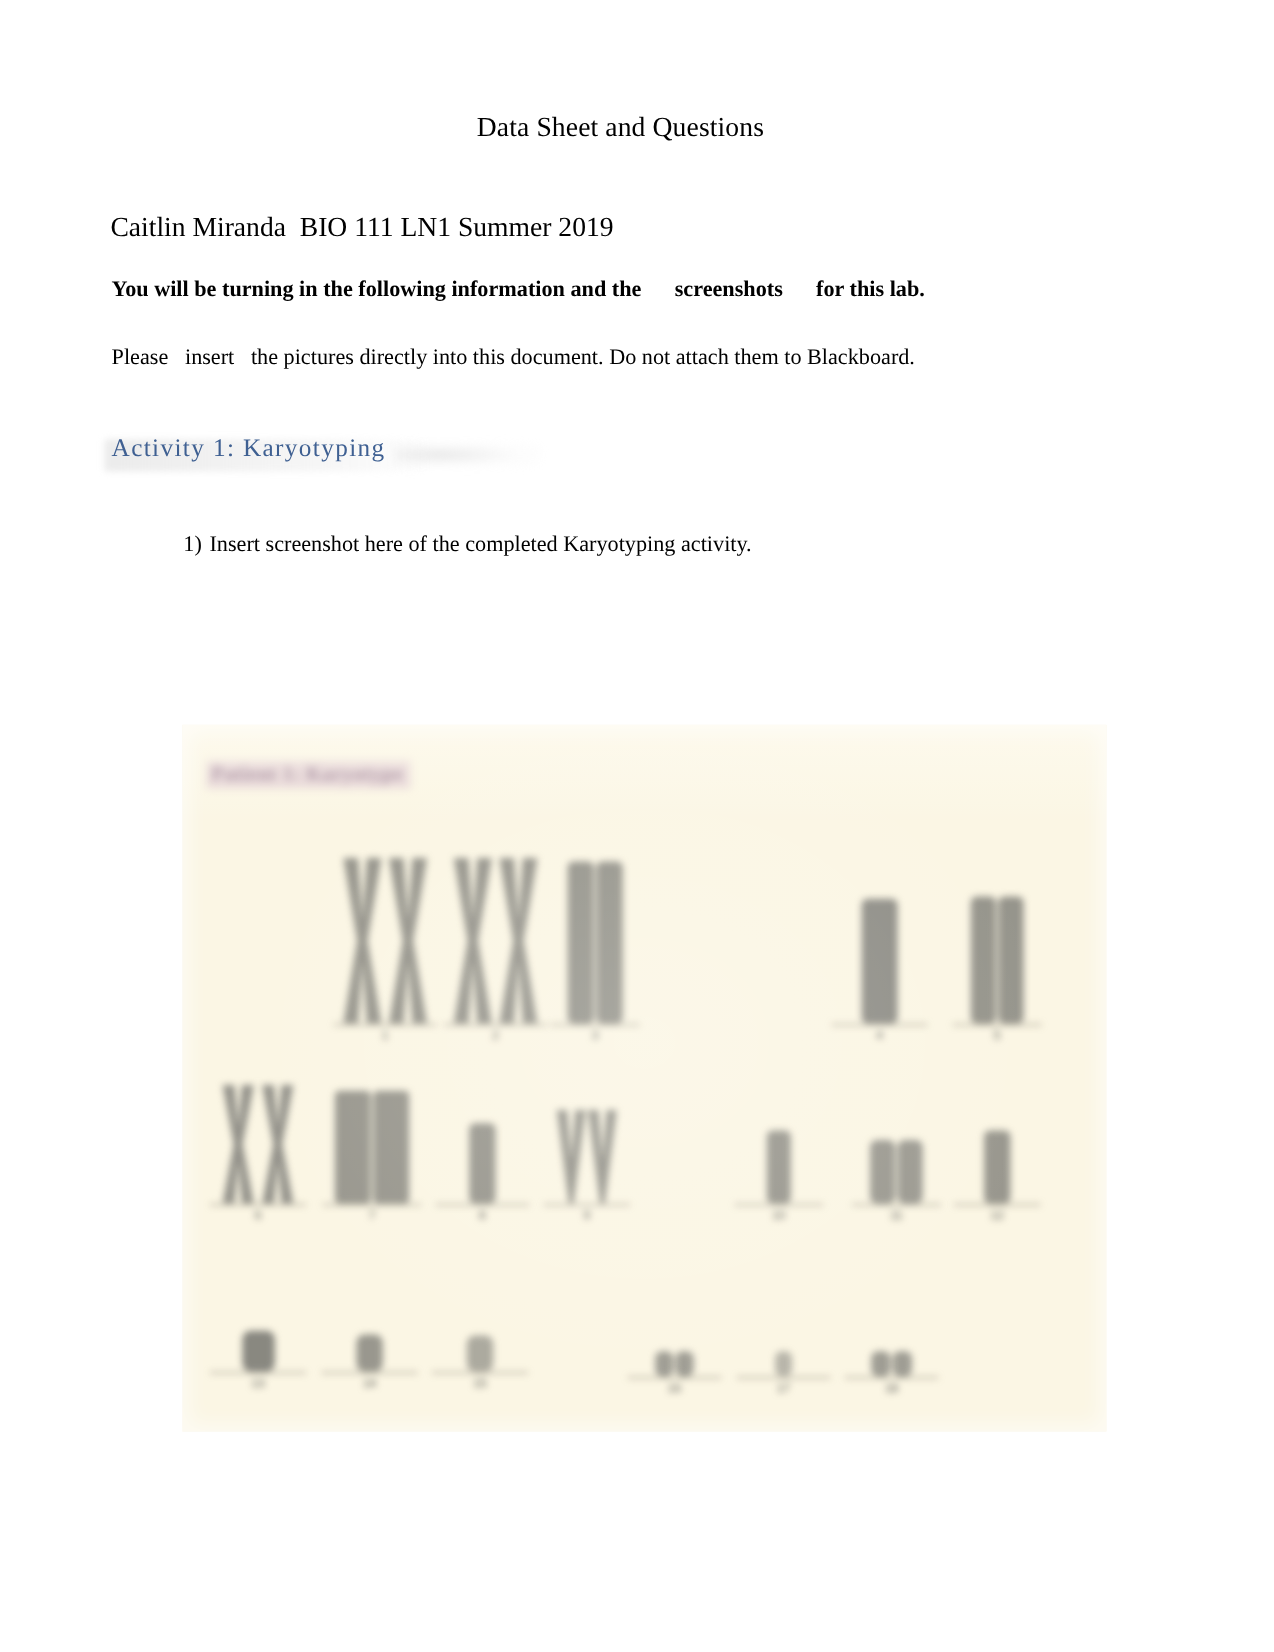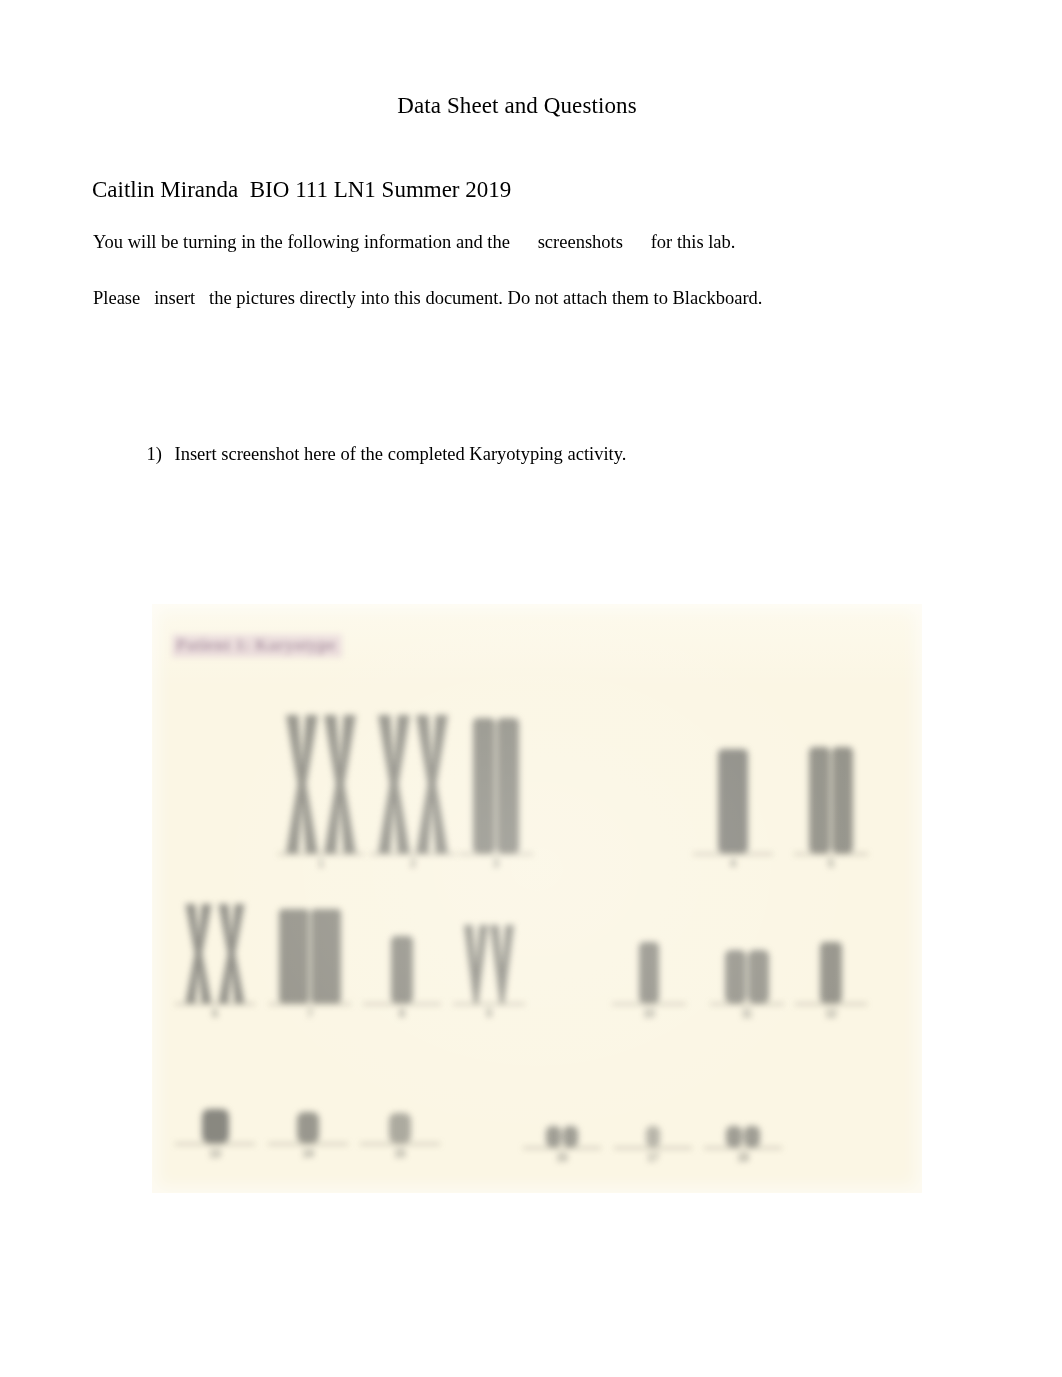--- a/index.html
+++ b/index.html
@@ -49,21 +49,21 @@
   }
 
   
   .para {
     position: absolute;
     left: 93px;
     font-size: 18.5px;
     line-height: 24px;
     white-space: pre;
   }
-  .para-1 { top: 230px; }
+  .para-1 { top: 230px; font-weight: bold; }
   .para-2 { top: 286px; }
 
   
   .activity-heading-wrap {
     position: absolute;
     left: 93px;
     top: 360px;
     height: 34px;
   }
   .activity-heading-wrap .hl-band {
@@ -101,20 +101,21 @@
   }
 
   
   .list-item {
     position: absolute;
     left: 128px;
     top: 418px;
     font-size: 18.5px;
     line-height: 24px;
     white-space: pre;
+    text-align: center;
   }
   .list-item .marker {
     display: inline-block;
     width: 28px;
   }
 
   
   .karyo-figure {
     position: absolute;
     left: 152px;
@@ -201,20 +202,25 @@
 
   <div class="doc-title">
     <span class="line2">Data Sheet and Questions</span>
   </div>
 
   <div class="student-line">Caitlin Miranda  BIO 111 LN1 Summer 2019</div>
 
   <div class="para para-1">You will be turning in the following information and the      screenshots      for this lab.</div>
   <div class="para para-2">Please   insert   the pictures directly into this document. Do not attach them to Blackboard.</div>
 
+  <div class="activity-heading-wrap">
+    <div class="hl-band"></div>
+    <div class="hl-tail"></div>
+    <div class="activity-heading">Activity 1: Karyotyping</div>
+  </div>
 
   <div class="list-item">
     <span class="marker">1)</span><span>Insert screenshot here of the completed Karyotyping activity.</span>
   </div>
 
   <div class="karyo-figure" id="karyo">
     <div class="karyo-title">Patient 1: Karyotype</div>
     <div id="karyo-slots">
         <div class="chrom-slot" style="left: 130px; top: 112px; width: 78px; height: 150px;">
           <div class="pair">

